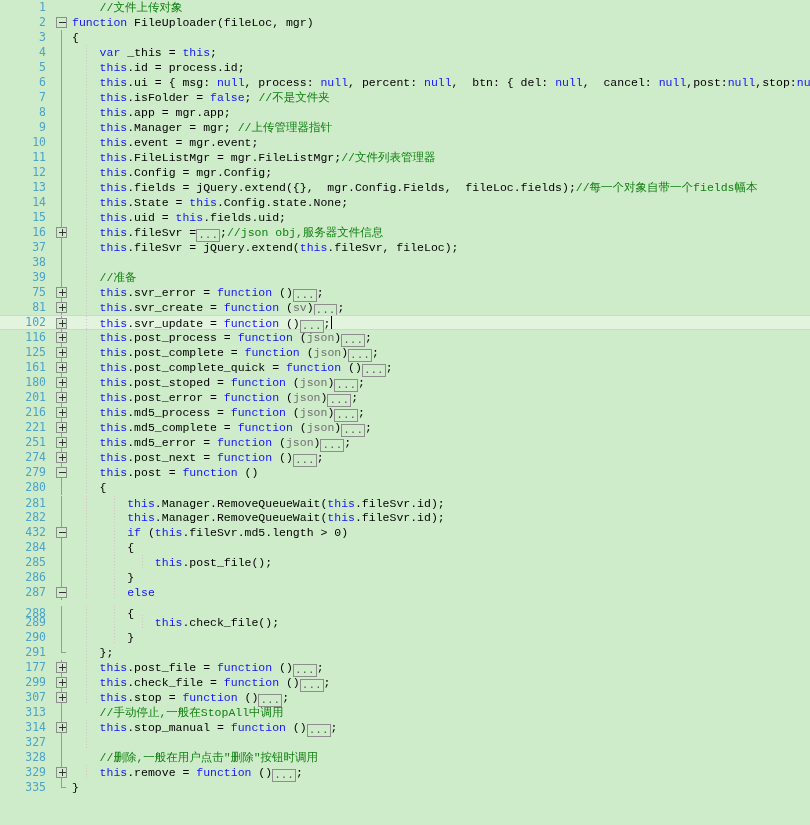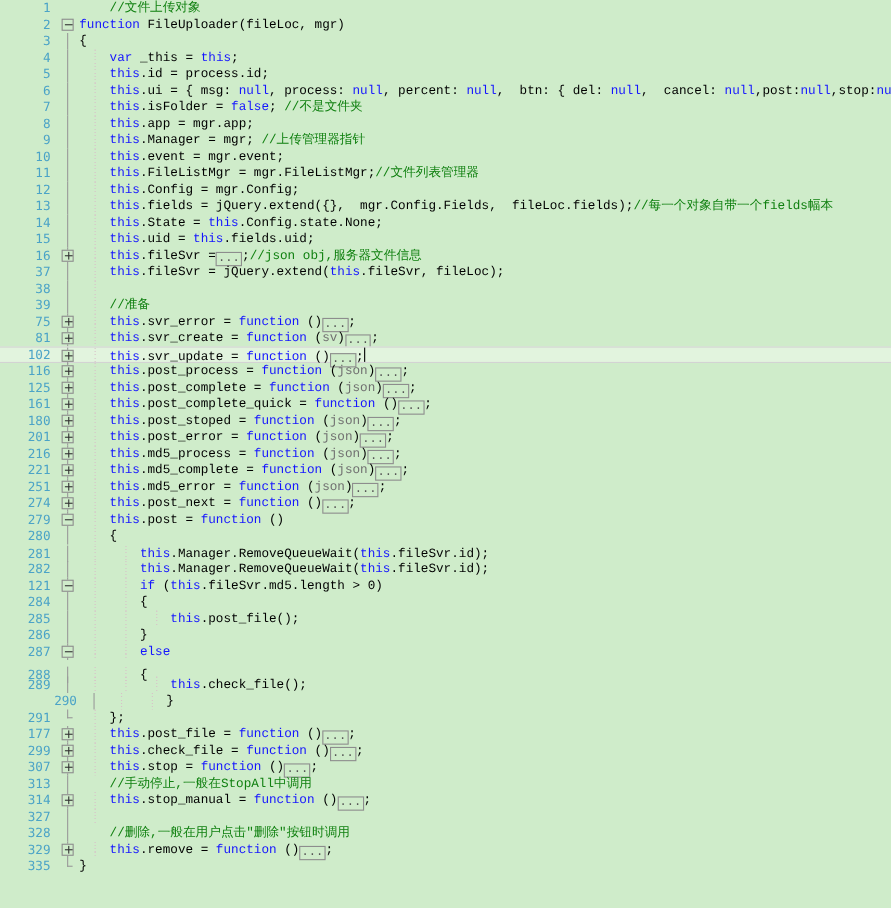--- a/index.html
+++ b/index.html
@@ -442,21 +442,21 @@
     <div class="row" style="top: 0px;">
       <span class="lnum">282</span>
       <span class="fold">
         <span class="vline"></span>
       </span>
       <span class="guide" style="left: 86px;"></span>
       <span class="guide" style="left: 114px;"></span>
       <span class="code"><span class="pl">        </span><span class="kw">this</span><span class="pl">.Manager.RemoveQueueWait(</span><span class="kw">this</span><span class="pl">.fileSvr.id);</span></span>
     </div>
     <div class="row" style="top: 0px;">
-      <span class="lnum">121</span>
+      <span class="lnum">432</span>
       <span class="fold">
         <span class="vline half-up"></span>
         <span class="vline half-down"></span>
         <span class="box"></span>
       </span>
       <span class="guide" style="left: 86px;"></span>
       <span class="guide" style="left: 114px;"></span>
       <span class="code"><span class="pl">        </span><span class="kw">if</span><span class="pl"> (</span><span class="kw">this</span><span class="pl">.fileSvr.md5.length &gt; 0)</span></span>
     </div>
     <div class="row" style="top: 0px;">
@@ -510,21 +510,21 @@
     <div class="row" style="top: 0px;">
       <span class="lnum">289</span>
       <span class="fold">
         <span class="vline"></span>
       </span>
       <span class="guide" style="left: 86px;"></span>
       <span class="guide" style="left: 114px;"></span>
       <span class="guide" style="left: 142px;"></span>
       <span class="code"><span class="pl">            </span><span class="kw">this</span><span class="pl">.check_file();</span></span>
     </div>
-    <div class="row" style="top: 0px; margin-left: 24px;">
+    <div class="row" style="top: 0px;">
       <span class="lnum">290</span>
       <span class="fold">
         <span class="vline"></span>
       </span>
       <span class="guide" style="left: 86px;"></span>
       <span class="guide" style="left: 114px;"></span>
       <span class="code"><span class="pl">        }</span></span>
     </div>
     <div class="row" style="top: 0px;">
       <span class="lnum">291</span>

